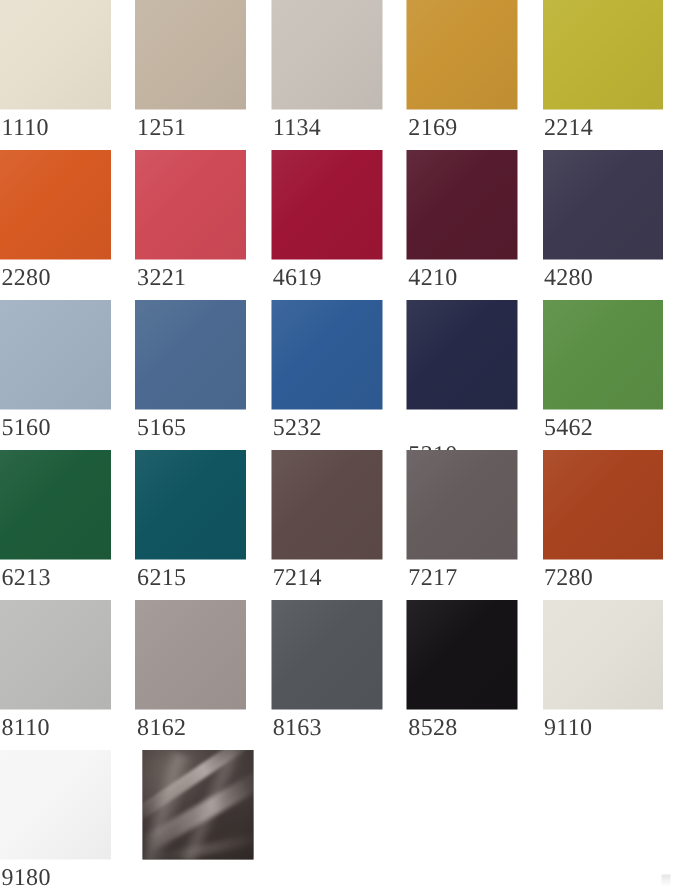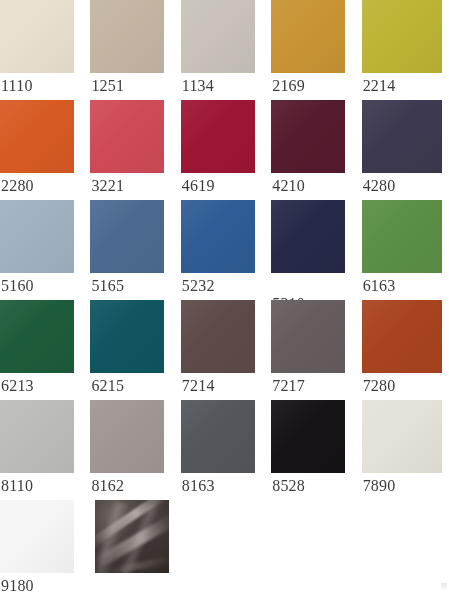--- a/index.html
+++ b/index.html
@@ -207,21 +207,21 @@
       <div class="swatch-cell">
         <div class="swatch-chip" style="background-color: rgb(47, 92, 150);"></div>
         <span class="swatch-label" style="color: rgb(60, 60, 60);">5232</span>
       </div>
       <div class="swatch-cell">
         <div class="swatch-chip" style="background-color: rgb(38, 42, 72);"></div>
         <span class="swatch-label" style="color: rgb(60, 60, 60); margin-top: 24px;">5310</span>
       </div>
       <div class="swatch-cell last">
         <div class="swatch-chip wide" style="background-color: rgb(91, 143, 69);"></div>
-        <span class="swatch-label" style="color: rgb(60, 60, 60);">6163</span>
+        <span class="swatch-label" style="color: rgb(60, 60, 60);">5462</span>
       </div>
     </div>
     <div class="swatch-row">
       <div class="swatch-cell">
         <div class="swatch-chip" style="background-color: rgb(29, 92, 58);"></div>
         <span class="swatch-label" style="color: rgb(60, 60, 60);">6213</span>
       </div>
       <div class="swatch-cell">
         <div class="swatch-chip" style="background-color: rgb(16, 85, 96);"></div>
         <span class="swatch-label" style="color: rgb(60, 60, 60);">6215</span>
@@ -251,21 +251,21 @@
       <div class="swatch-cell">
         <div class="swatch-chip" style="background-color: rgb(83, 87, 92);"></div>
         <span class="swatch-label" style="color: rgb(60, 60, 60);">8163</span>
       </div>
       <div class="swatch-cell">
         <div class="swatch-chip" style="background-color: rgb(21, 19, 21);"></div>
         <span class="swatch-label" style="color: rgb(60, 60, 60);">8528</span>
       </div>
       <div class="swatch-cell last">
         <div class="swatch-chip wide" style="background-color: rgb(228, 226, 216);"></div>
-        <span class="swatch-label" style="color: rgb(60, 60, 60);">7890</span>
+        <span class="swatch-label" style="color: rgb(60, 60, 60);">9110</span>
       </div>
     </div>
     <div class="swatch-row">
       <div class="swatch-cell">
         <div class="swatch-chip" style="background-color: rgb(246, 246, 246);"></div>
         <span class="swatch-label" style="color: rgb(60, 60, 60);">9180</span>
       </div>
       <div class="swatch-cell last">
         <div class="fabric-photo">
           <div class="drape-base"></div>

